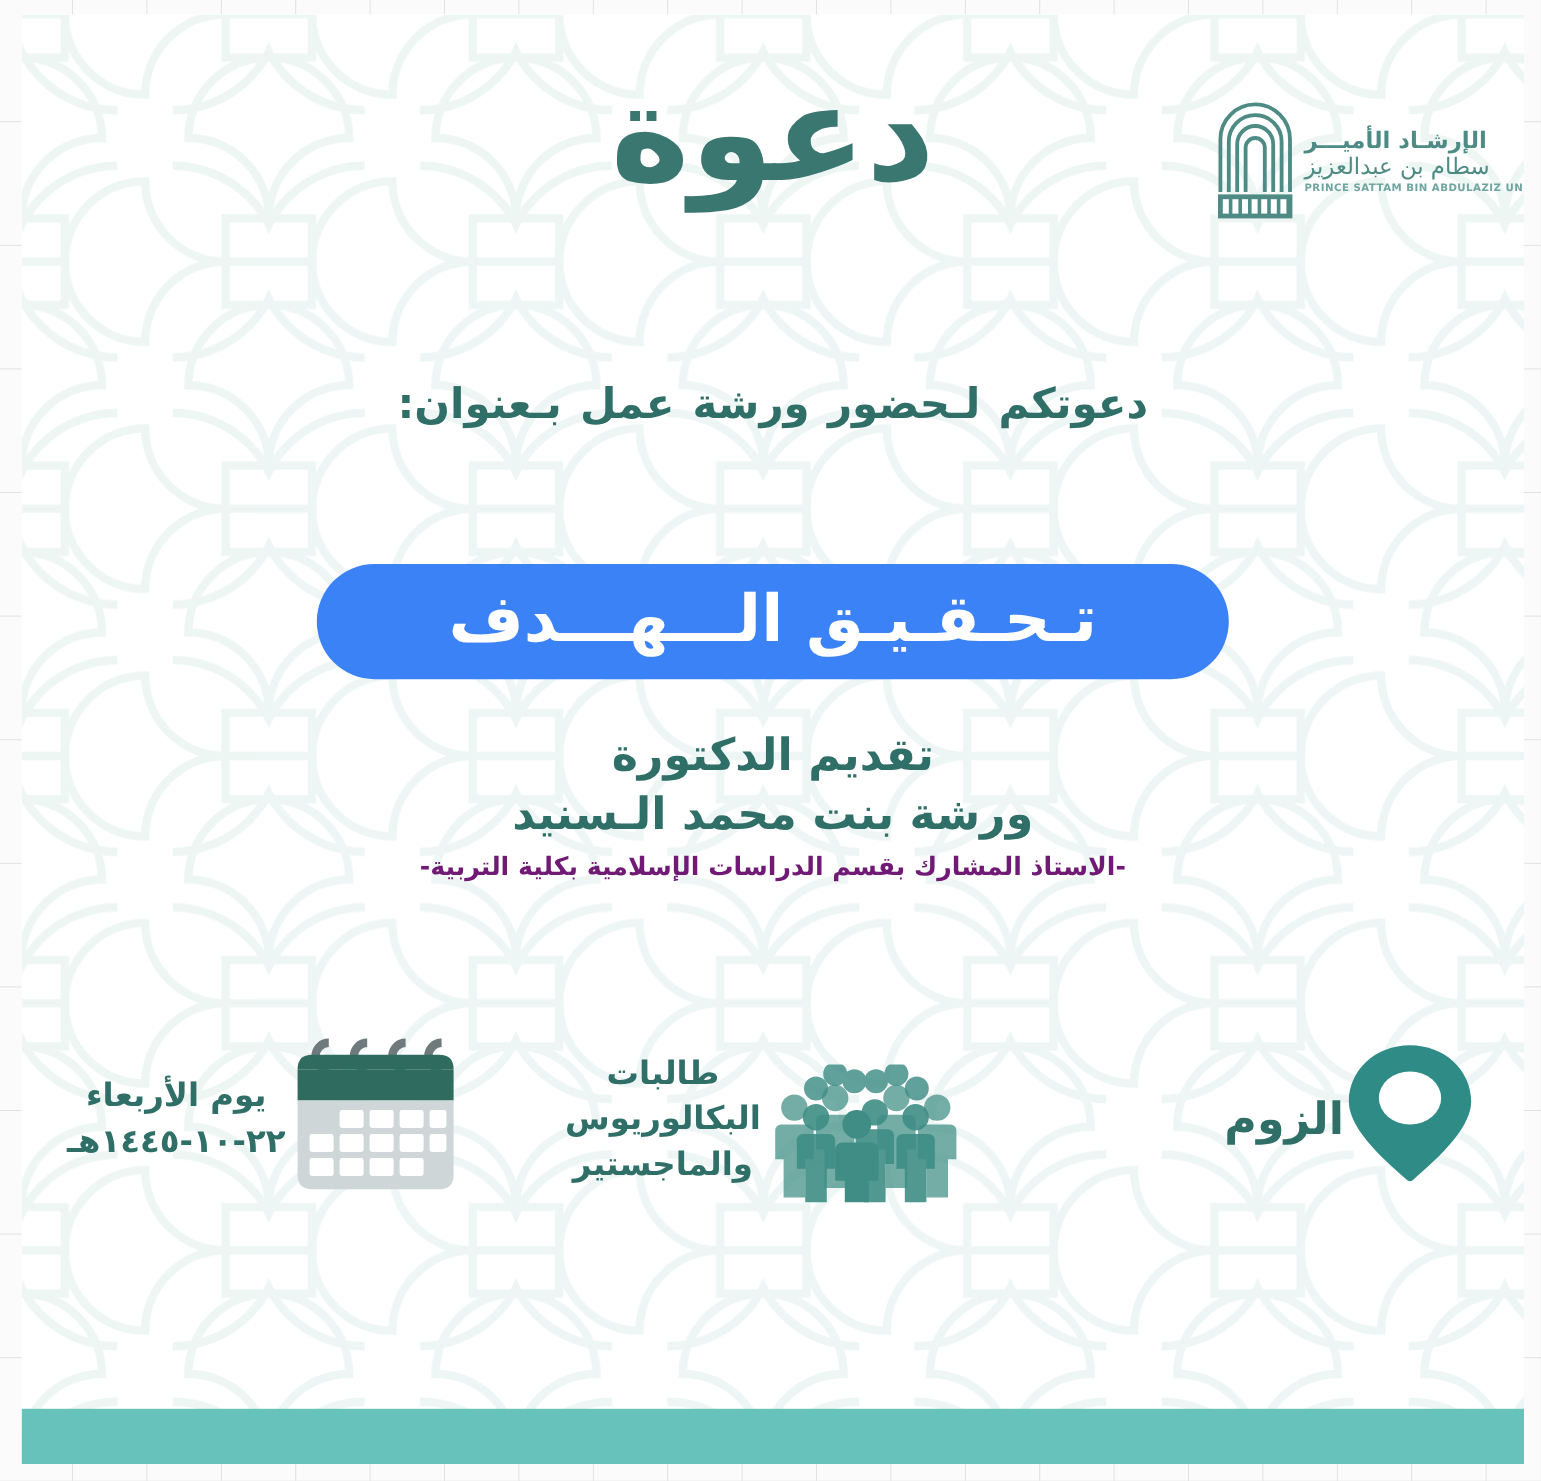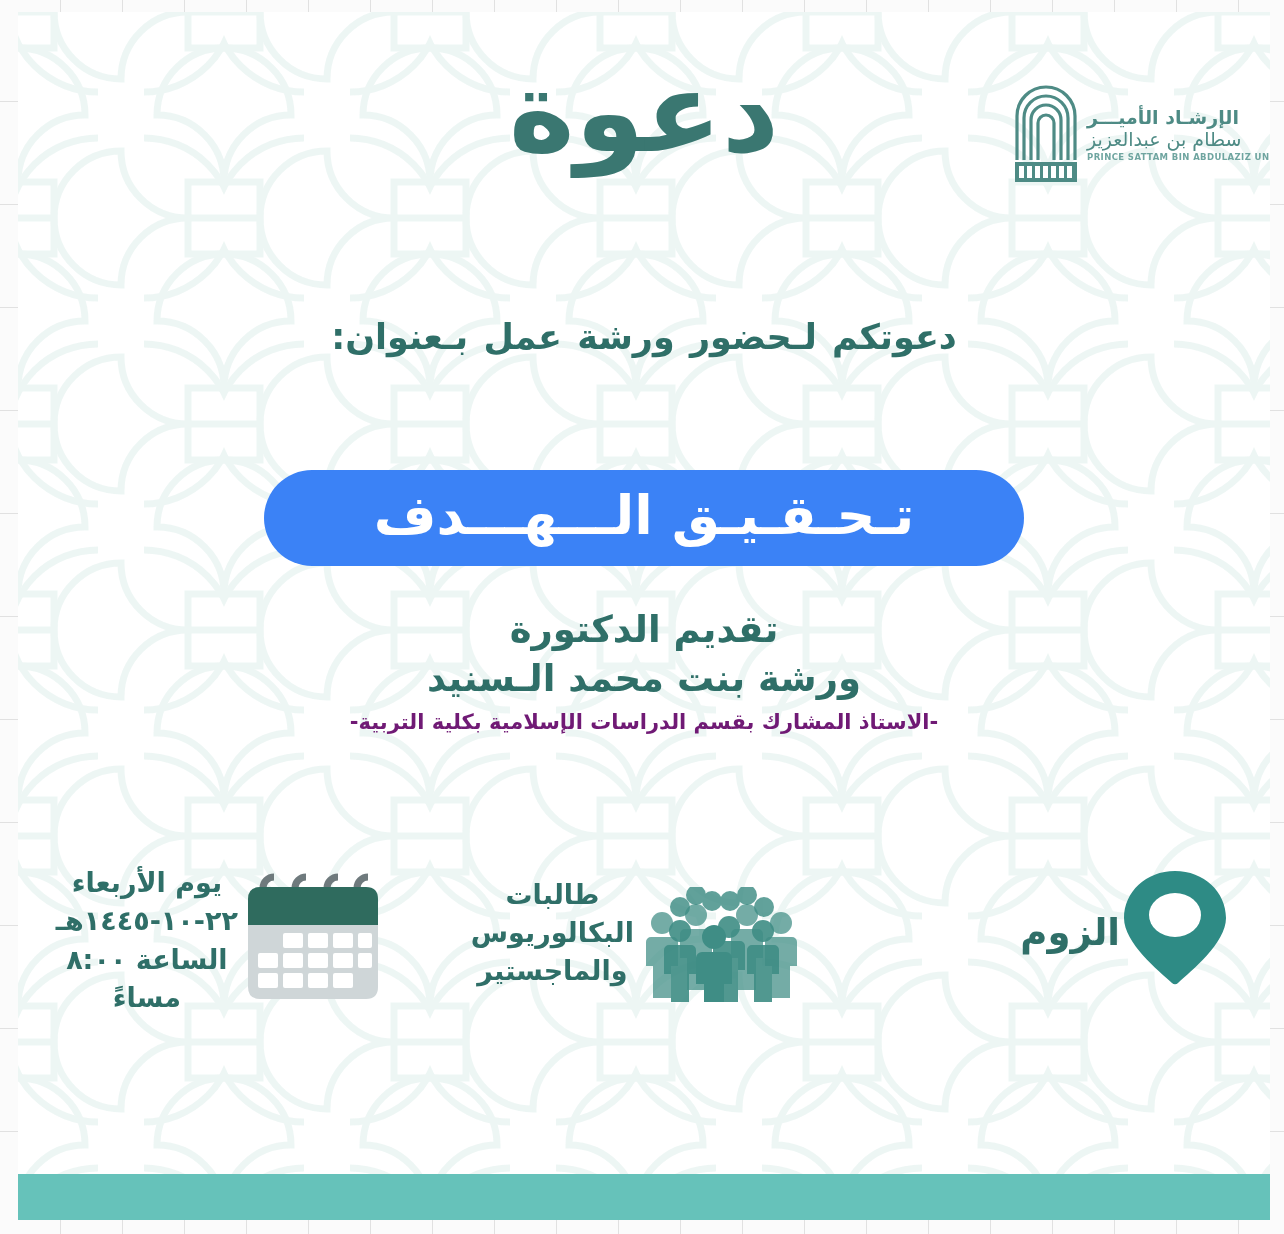--- a/index.html
+++ b/index.html
@@ -303,21 +303,20 @@
               <rect x="20" y="108" width="20" height="15" rx="2"></rect>
               <rect x="45" y="108" width="20" height="15" rx="2"></rect>
               <rect x="70" y="108" width="20" height="15" rx="2"></rect>
               <rect x="95" y="108" width="20" height="15" rx="2"></rect>
             </g>
           </svg>
         </div>
         <div class="info-text">
           <span class="line">يوم الأربعاء</span>
           <span class="line">٢٢-١٠-١٤٤٥هـ</span>
-          <span class="line">الساعة ٨:٠٠ مساءً</span>
         </div>
       </div>
 
       <div class="info-col" id="col-audience">
         <div class="info-icon">
           <svg width="175" height="115" viewBox="0 0 175 115" aria-hidden="true">
             <g fill="#3f8d85">
               <g opacity=".72">
                 <circle cx="28" cy="36" r="11"></circle>
                 <path d="M17 50 h22 a5 5 0 0 1 5 5 v24 h-7 v32 h-18 v-32 h-7 v-24 a5 5 0 0 1 5 -5z"></path>

